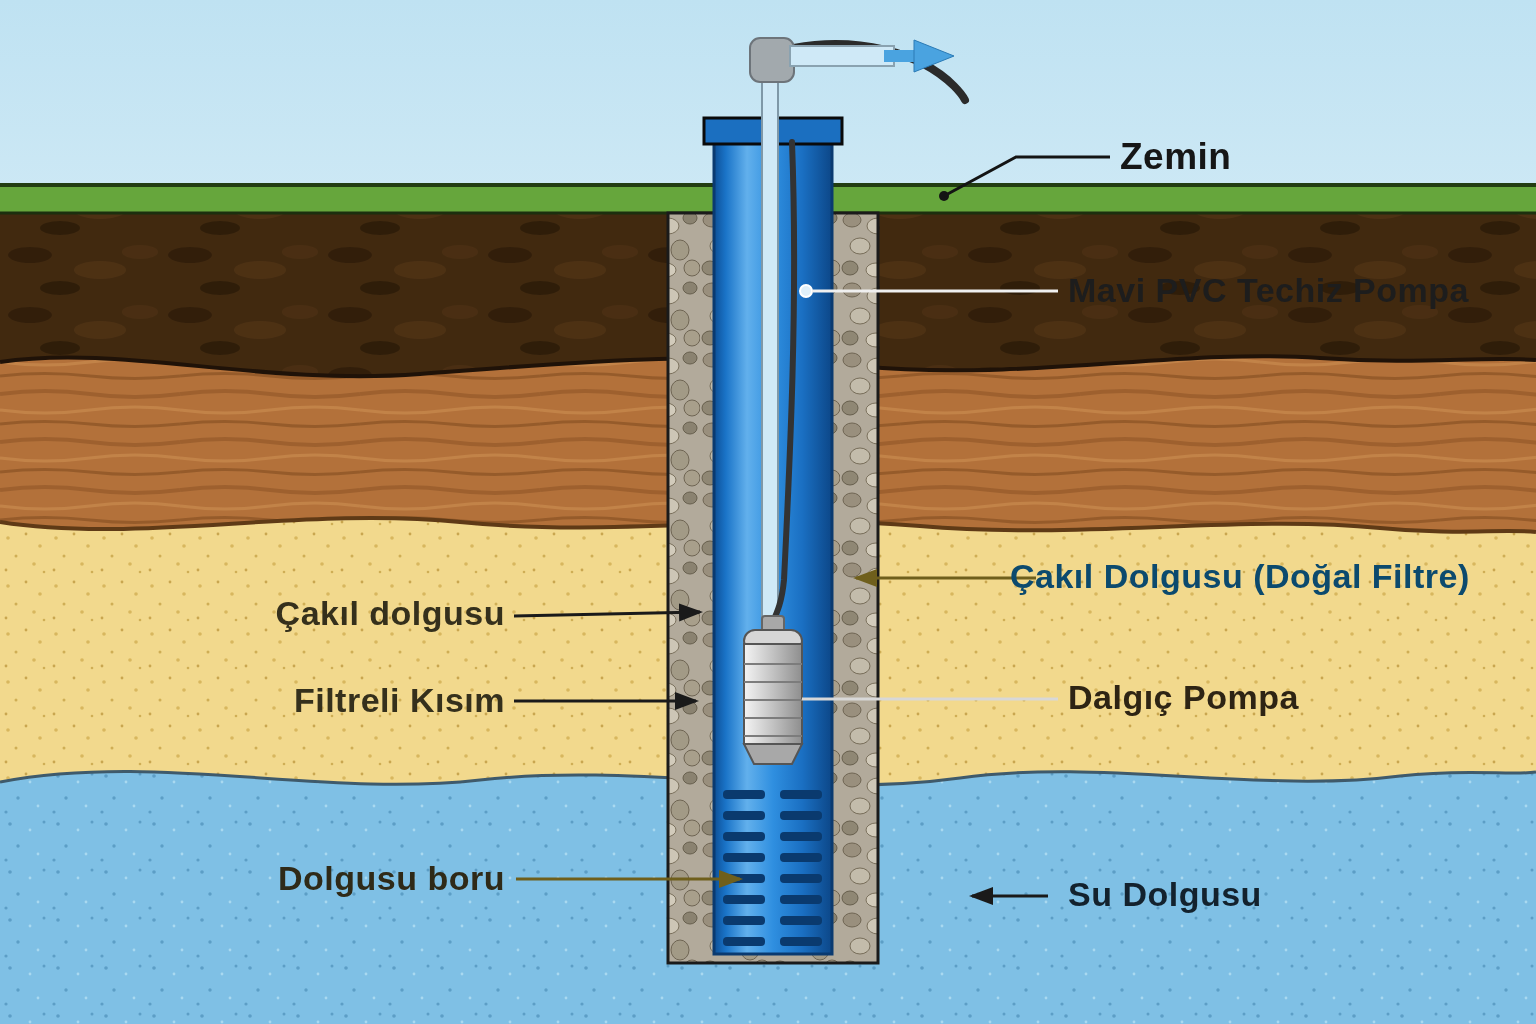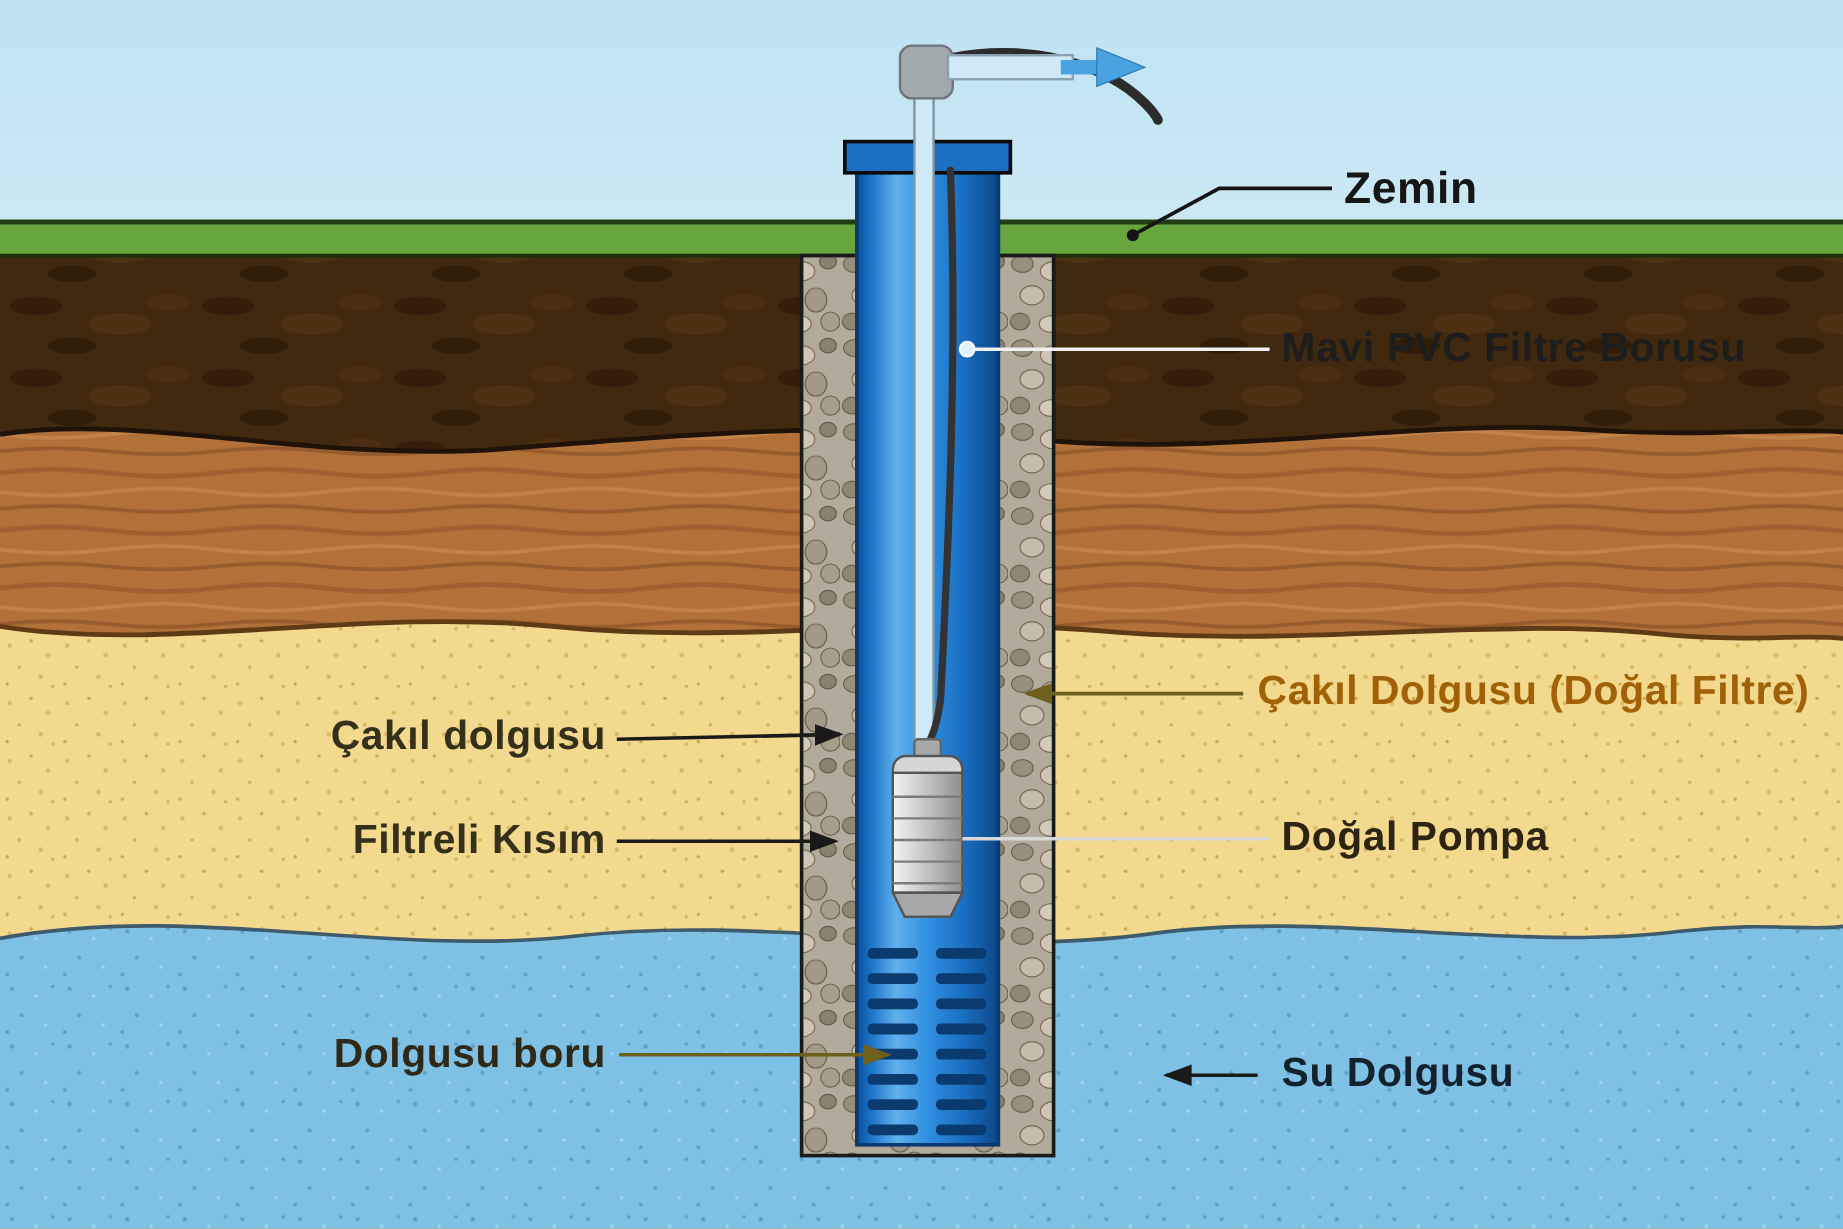--- a/index.html
+++ b/index.html
@@ -14,21 +14,21 @@
     position:absolute;
     font-weight:700;
     font-size:34px;
     line-height:1.15;
     white-space:nowrap;
     letter-spacing:0.5px;
   }
   .label.right-align{text-align:right;margin-left:48px;}
   .lbl-zemin{left:1120px;top:136px;font-size:37px;color:#161616;}
   .lbl-pvc{left:1068px;top:271px;color:#1d1d1d;}
-  .lbl-cakil-sag{left:1048px;top:557px;color:#a16207;}
+  .lbl-cakil-sag{left:1010px;top:557px;color:#0c4a6e;}
   .lbl-pompa{left:1068px;top:678px;color:#2e2414;}
   .lbl-akifer{left:1068px;top:875px;color:#13222e;}
   .lbl-cakil-sol{right:1031px;top:594px;color:#35301c;}
   .lbl-filtreli-kisim{right:1031px;top:681px;color:#35301c;}
   .lbl-filtreli-boru{right:1031px;top:859px;color:#2f2a18;}
 </style>
 </head>
 <body>
 
 <div class="stage">
@@ -213,25 +213,25 @@
       <line x1="514" y1="616" x2="700" y2="612" stroke="#1a1a1a" stroke-width="3" marker-end="url(#arrowBlack)"></line>
 
       <line x1="514" y1="701" x2="696" y2="701" stroke="#1a1a1a" stroke-width="3" marker-end="url(#arrowBlack)"></line>
 
       <line x1="516" y1="879" x2="740" y2="879" stroke="#6f5f1c" stroke-width="3" marker-end="url(#arrowOlive)"></line>
     </g>
   </svg>
 
   <div class="label lbl-zemin">Zemin</div>
 
-  <div class="label lbl-pvc">Mavi PVC Filtre Borusu</div>
+  <div class="label lbl-pvc">Mavi PVC Techiz Pompa</div>
 
   <div class="label lbl-cakil-sag">Çakıl Dolgusu (Doğal Filtre)</div>
 
-  <div class="label lbl-pompa">Doğal Pompa</div>
+  <div class="label lbl-pompa">Dalgıç Pompa</div>
 
   <div class="label lbl-akifer">Su Dolgusu</div>
 
   <div class="label right-align lbl-cakil-sol">Çakıl dolgusu</div>
 
   <div class="label right-align lbl-filtreli-kisim">Filtreli Kısım</div>
 
   <div class="label right-align lbl-filtreli-boru">Dolgusu boru</div>
 </div>
 

